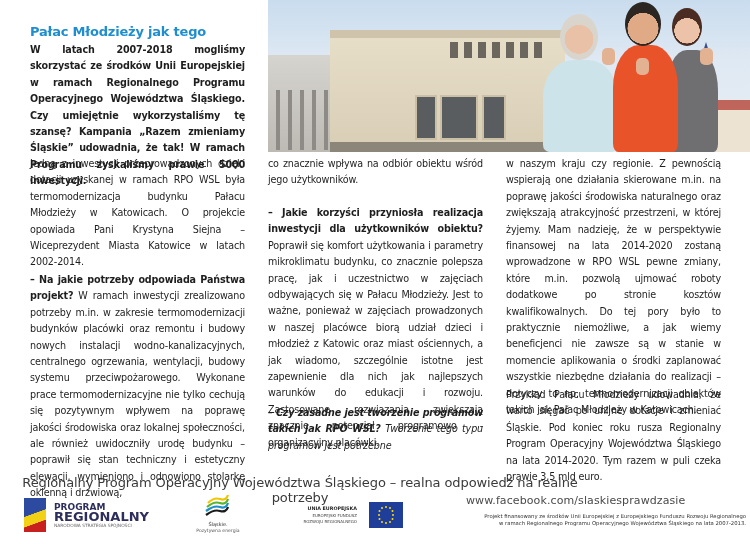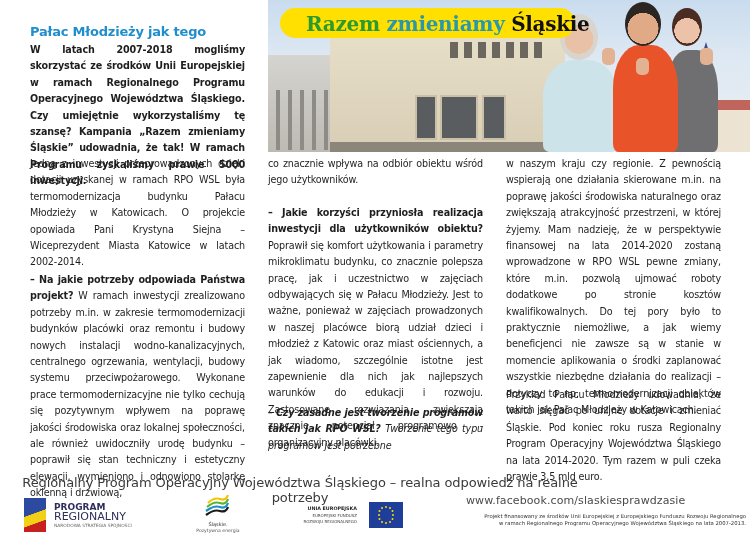--- a/index.html
+++ b/index.html
@@ -39,21 +39,21 @@
   #banner-text .w1 { color: #2e9a2e; }
   #banner-text .w2 { color: #2a98a8; }
   #banner-text .w3 { color: #111111; }
 
   
   #slogan { position: absolute; left: 0; width: 600px; top: 475px; text-align: center; font-family: "DejaVu Sans", sans-serif; font-size: 13px; color: #3a3a3a; letter-spacing: -0.1px; }
   .logo { position: absolute; margin-left: 8px; }
   #logo-pr { left: 16px; top: 498px; width: 130px; height: 38px; }
   #logo-pr .flag { position: absolute; left: 0; top: 0; width: 22px; height: 34px; background: linear-gradient(160deg,#2c4aa0 0 45%,#f2d016 46% 70%,#c8201f 71%); }
   #logo-pr .t1 { position: absolute; left: 30px; top: 5px; font-size: 9px; font-weight: bold; color: #2e2e5c; line-height: 9px; }
-  #logo-pr .t2 { position: absolute; left: 30px; top: 14px; font-size: 11px; font-weight: normal; color: #2e2e5c; line-height: 9px; }
+  #logo-pr .t2 { position: absolute; left: 30px; top: 14px; font-size: 13px; font-weight: bold; color: #2e2e5c; line-height: 9px; }
   #logo-pr .t3 { position: absolute; left: 30px; top: 25px; font-size: 4.4px; color: #666; line-height: 5px; letter-spacing: 0; }
   #logo-sl { left: 180px; top: 495px; width: 60px; height: 45px; text-align: center; }
   #logo-sl .waves { position: absolute; left: 16px; top: 0; width: 26px; height: 24px; }
   #logo-sl .t1 { position: absolute; left: 0; width: 60px; top: 26px; font-size: 5px; color: #333; }
   #logo-sl .t2 { position: absolute; left: 0; width: 60px; top: 33px; font-size: 4.6px; color: #555; }
   #logo-eu { left: 290px; top: 502px; width: 105px; height: 28px; }
   #logo-eu .t1 { position: absolute; right: 46px; top: 4px; font-size: 4.8px; font-weight: bold; color: #1e1e1e; white-space: nowrap; }
   #logo-eu .t2 { position: absolute; right: 46px; top: 11px; font-size: 4px; color: #444; white-space: nowrap; }
   #logo-eu .t3 { position: absolute; right: 46px; top: 17px; font-size: 4px; color: #444; white-space: nowrap; }
   #logo-eu .flag { position: absolute; right: 0; top: 0; width: 34px; height: 26px; background: #1f3e9a; }
@@ -96,27 +96,20 @@
   <div class="person p1-body"></div>
   <div class="person p1-head"></div>
   <div class="person p3-body"></div>
   <div class="person p3-head"></div>
   <div class="person p2-body"></div>
   <div class="person p2-head"></div>
   <div class="thumb" style="left:334px; top:48px"></div>
   <div class="thumb" style="left:368px; top:58px"></div>
   <div class="thumb" style="left:432px; top:48px"></div>
 
-  <div id="banner">
-    <div id="banner-text">
-      <span class="w1">Razem</span>
-      <span class="w2">zmieniamy</span>
-      <span class="w3">Śląskie</span>
-    </div>
-  </div>
 </div>
 
 <div class="para" style="left:30px; top:156px; width:215px;">Jedną z inwestycji przeprowadzonych dzięki dotacji uzyskanej w ramach RPO WSL była termomodernizacja budynku Pałacu Młodzieży w Katowicach. O projekcie opowiada Pani Krystyna Siejna – Wiceprezydent Miasta Katowice w latach 2002-2014.</div>
 <div class="para" style="left:30px; top:272px; width:215px;">
   <span class="qhead">– Na jakie potrzeby odpowiada Państwa projekt?</span>
   <span>W ramach inwestycji zrealizowano potrzeby m.in. w zakresie termomodernizacji budynków placówki oraz remontu i budowy nowych instalacji wodno-kanalizacyjnych, centralnego ogrzewania, wentylacji, budowy systemu przeciwpożarowego. Wykonane prace termomodernizacyjne nie tylko cechują się pozytywnym wpływem na poprawę jakości środowiska oraz lokalnej społeczności, ale również uwidoczniły urodę budynku – poprawił się stan techniczny i estetyczny elewacji, wymieniono i odnowiono stolarkę okienną i drzwiową,</span>
 </div>
 
 <div class="para" style="left:268px; top:156px; width:215px;">co znacznie wpływa na odbiór obiektu wśród jego użytkowników.</div>
 <div class="para" style="left:268px; top:205px; width:215px;">

